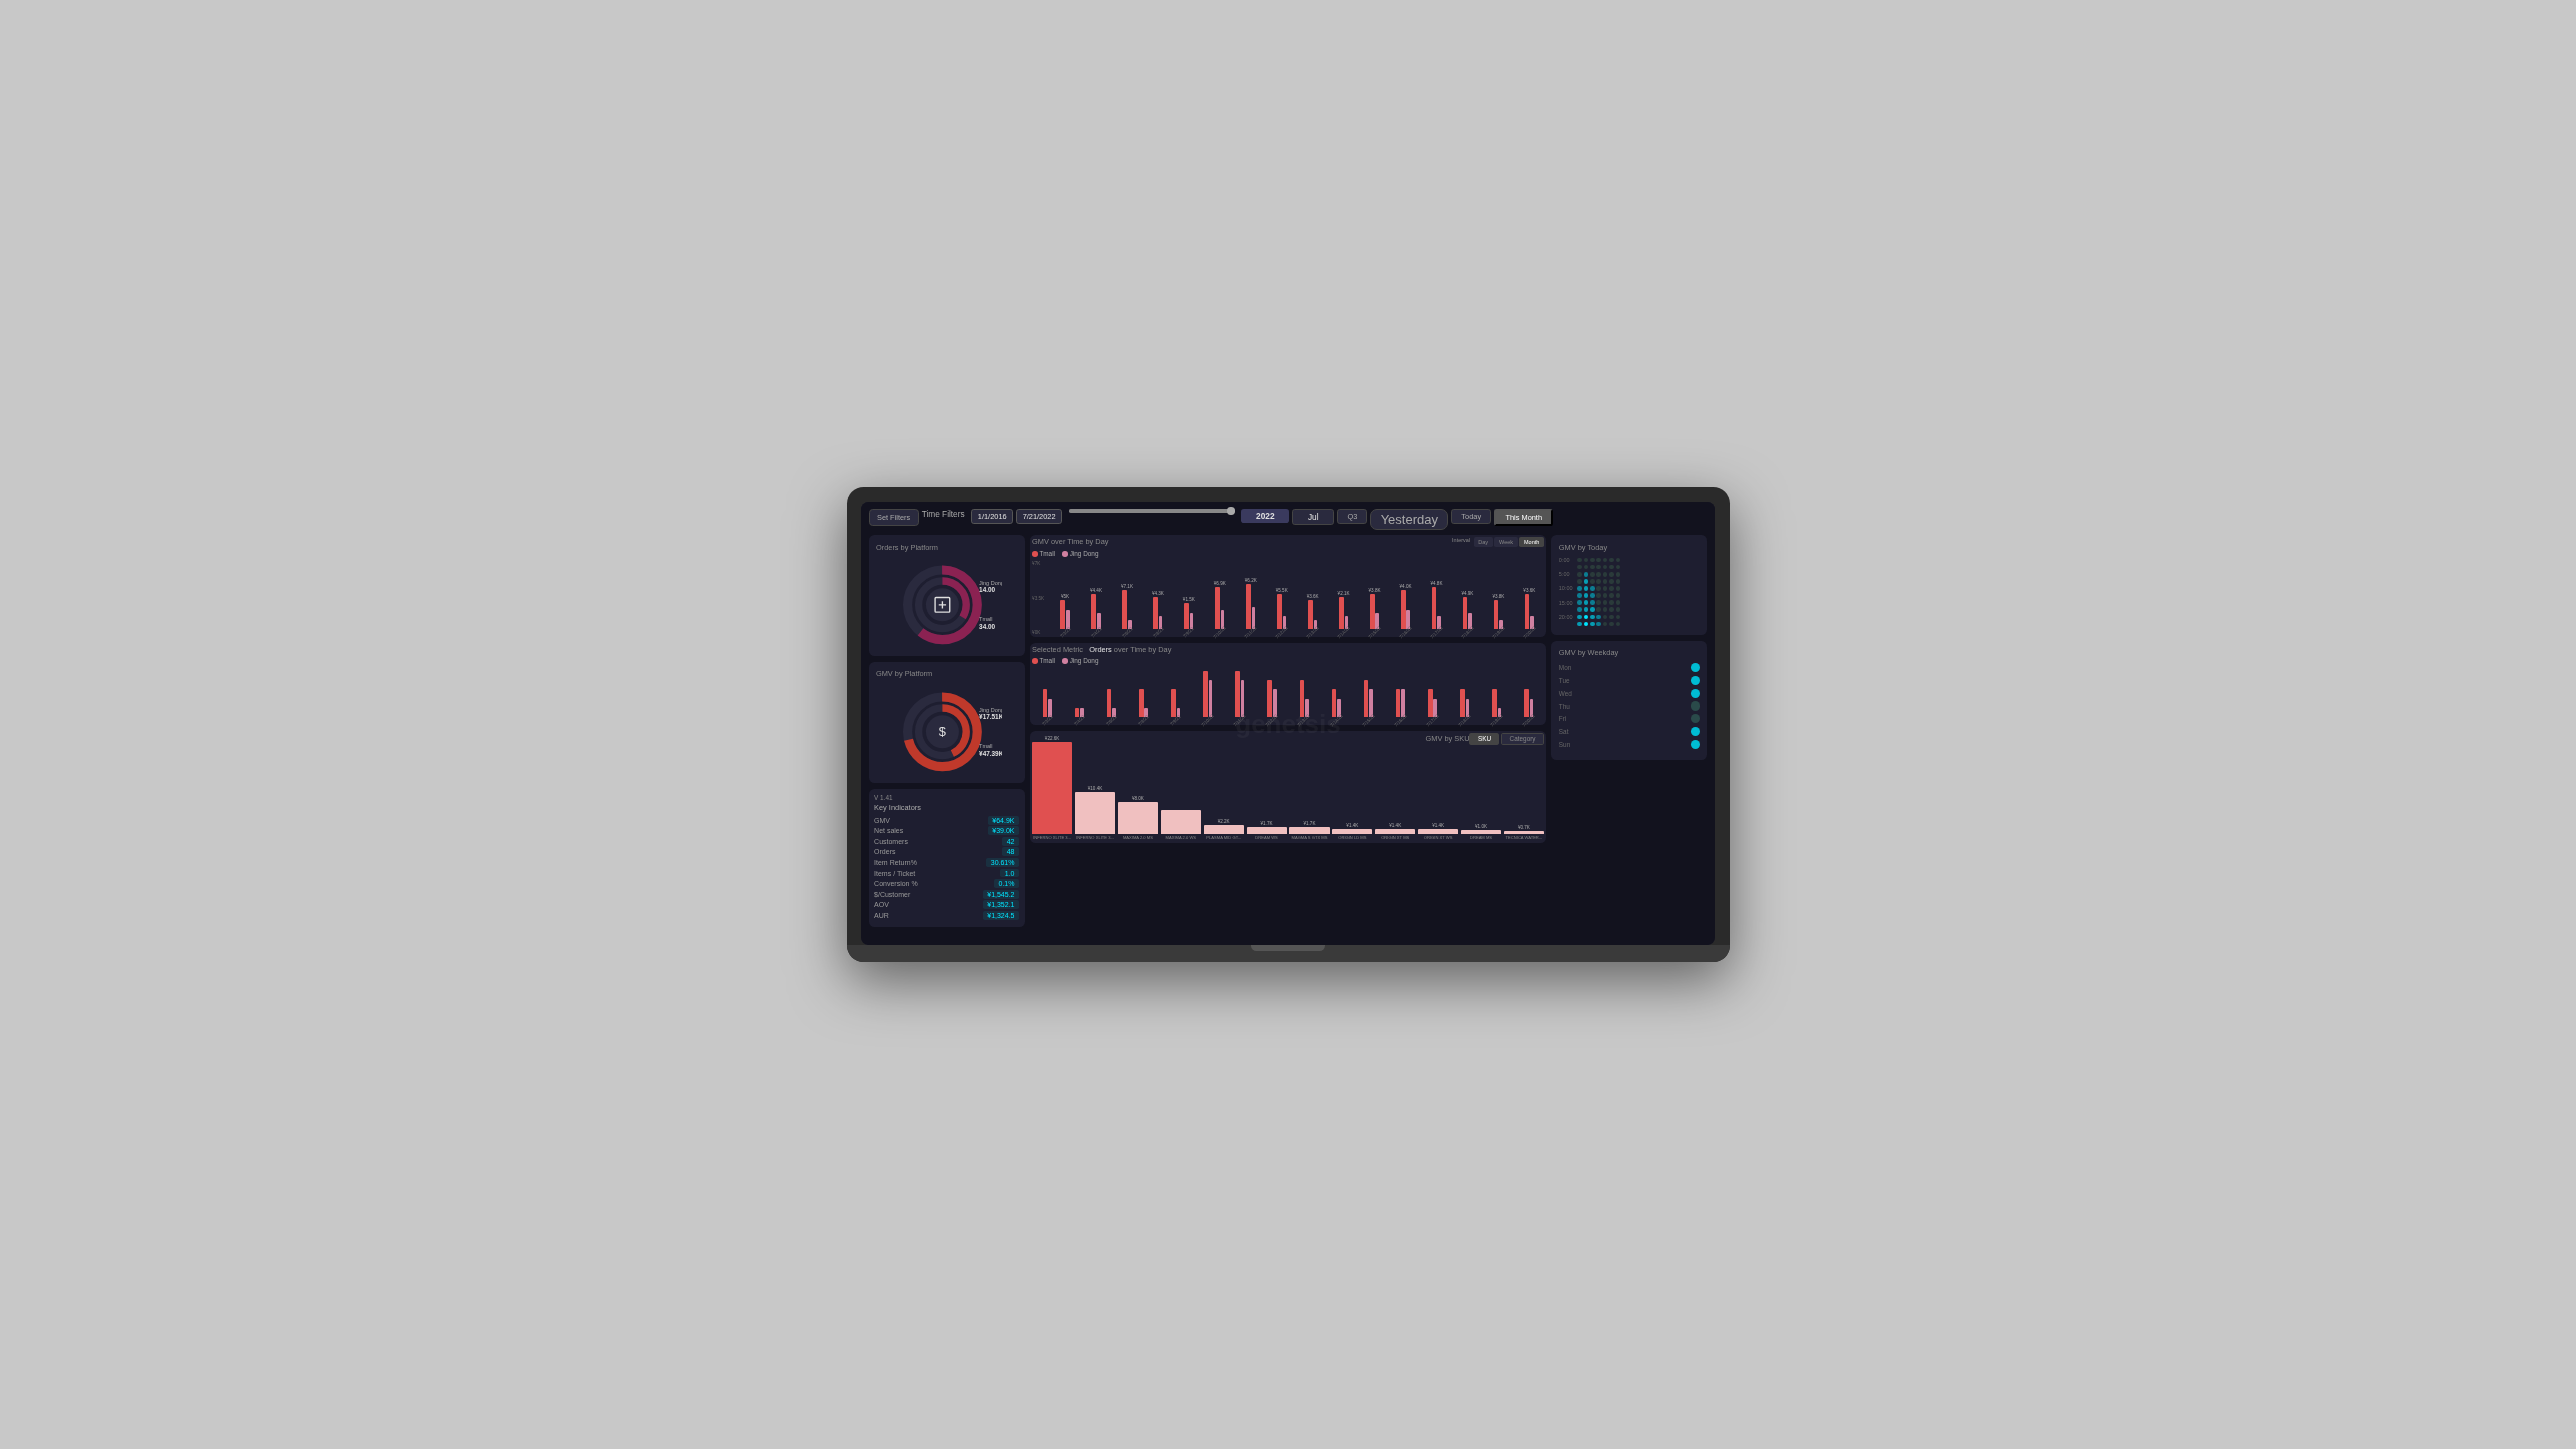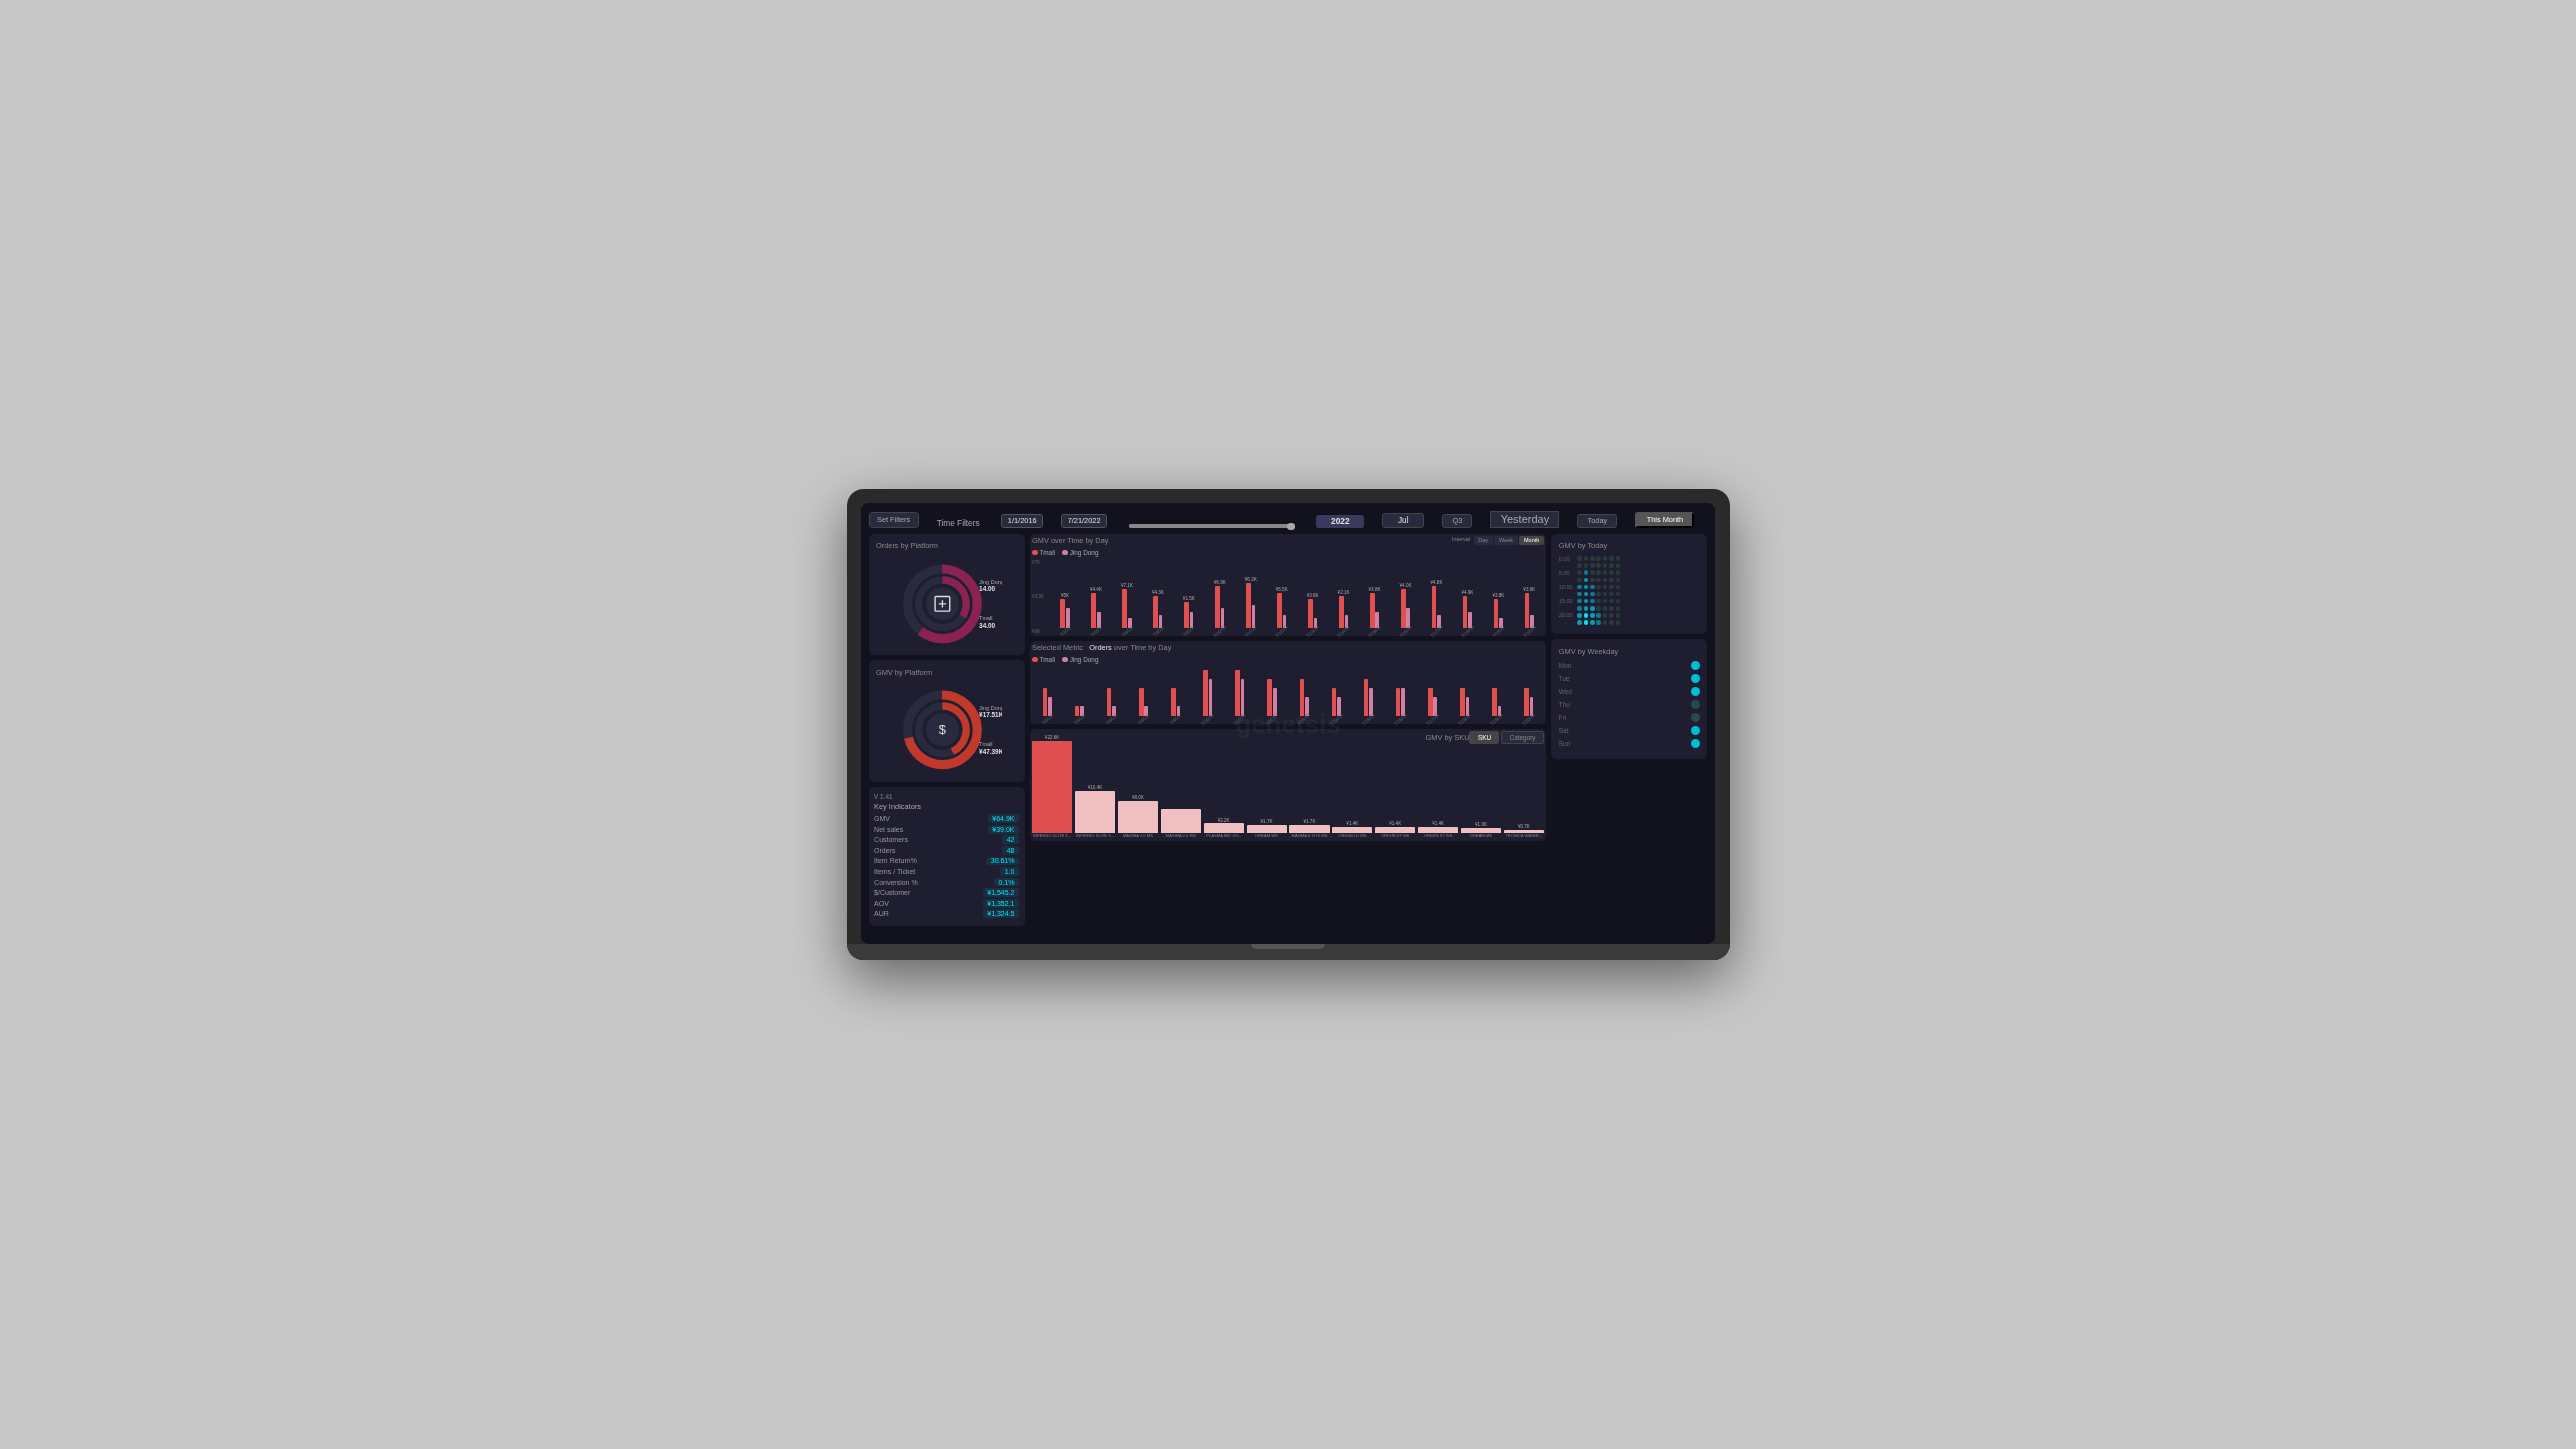--- a/index.html
+++ b/index.html
@@ -41,22 +41,22 @@
       width: 74px;
       height: 5.5px;
       background: #555;
       border-radius: 0 0 5.5px 5.5px;
       margin: 0 auto;
     }
 
     
     .top-bar {
       display: flex;
-      align-items: flex-end;
-      gap: 18px;
+      align-items: flex-start;
+      gap: 3px;
       margin-bottom: 5.5px;
       flex-wrap: wrap;
     }
     .set-filters-btn {
       background: #2a2a3e;
       border: 0.9px solid #444;
       color: #aaa;
       padding: 2.8px 7.4px;
       border-radius: 3.7px;
       font-size: 7.4px;
@@ -98,22 +98,22 @@
       padding: 1.8px 9.2px;
       border-radius: 2.8px;
       font-size: 7.4px;
       cursor: pointer;
     }
     .yesterday-btn {
       background: #2a2a3e;
       border: 0.9px solid #444;
       color: #aaa;
       padding: 1.8px 9.2px;
-      border-radius: 0;
-      font-size: 11px;
+      border-radius: 7px;
+      font-size: 13px;
       cursor: pointer;
     }
     .today-btn {
       background: #2a2a3e;
       border: 0.9px solid #444;
       color: #aaa;
       padding: 1.8px 9.2px;
       border-radius: 2.8px;
       font-size: 7.4px;
       cursor: pointer;

